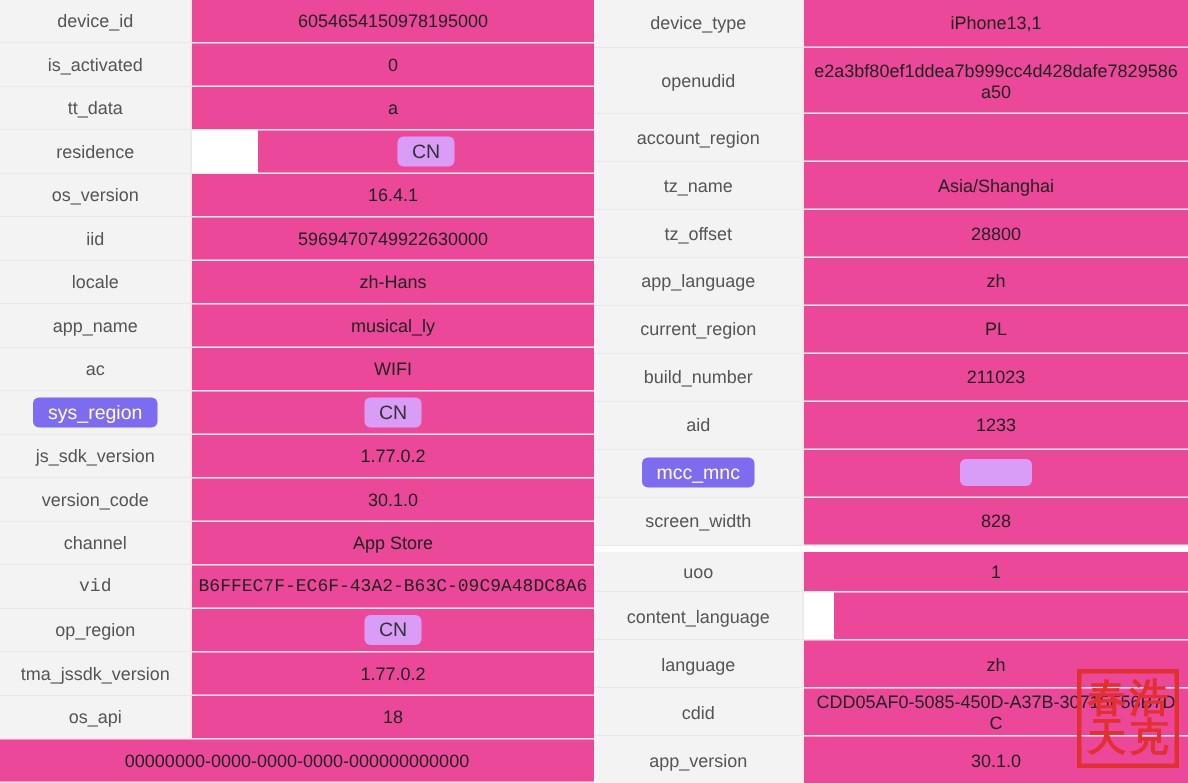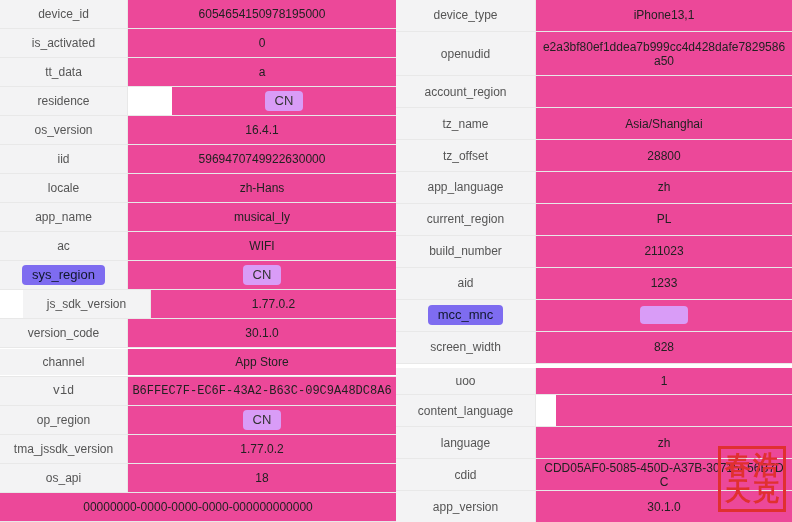--- a/index.html
+++ b/index.html
@@ -52,21 +52,21 @@
     }
     .badge {
       display: inline-block;
       padding: 2px 10px;
       border-radius: 4px;
       font-size: 13px;
       line-height: 16px;
     }
     .badge-key {
       background: #7e6cf0;
-      color: #0f172a;
+      color: #fef9c3;
     }
     .badge-val {
       background: #d99cf7;
       color: #333;
     }
     .badge-val-empty {
       background: #d99cf7;
       min-width: 48px;
       min-height: 18px;
     }
@@ -166,37 +166,37 @@
       </div>
     </div>
     <div class="row" style="flex: 1 1 0%;">
       <div class="key-cell">
         <span class="badge badge-key">sys_region</span>
       </div>
       <div class="val-cell">
         <span class="badge badge-val">CN</span>
       </div>
     </div>
-    <div class="row" style="flex: 1 1 0%; padding-left: 23px;">
+    <div class="row" style="flex: 1 1 0%;">
       <div class="key-cell">
         <span>js_sdk_version</span>
       </div>
       <div class="val-cell">
         <span>1.77.0.2</span>
       </div>
     </div>
     <div class="row" style="flex: 1 1 0%;">
       <div class="key-cell">
         <span>version_code</span>
       </div>
       <div class="val-cell">
         <span>30.1.0</span>
       </div>
     </div>
-    <div class="row" style="flex: 1 1 0%; align-items: center;">
+    <div class="row" style="flex: 1 1 0%;">
       <div class="key-cell">
         <span>channel</span>
       </div>
       <div class="val-cell">
         <span>App Store</span>
       </div>
     </div>
     <div class="row" style="flex: 1 1 0%; font-family: Liberation Mono, monospace;">
       <div class="key-cell">
         <span>vid</span>

